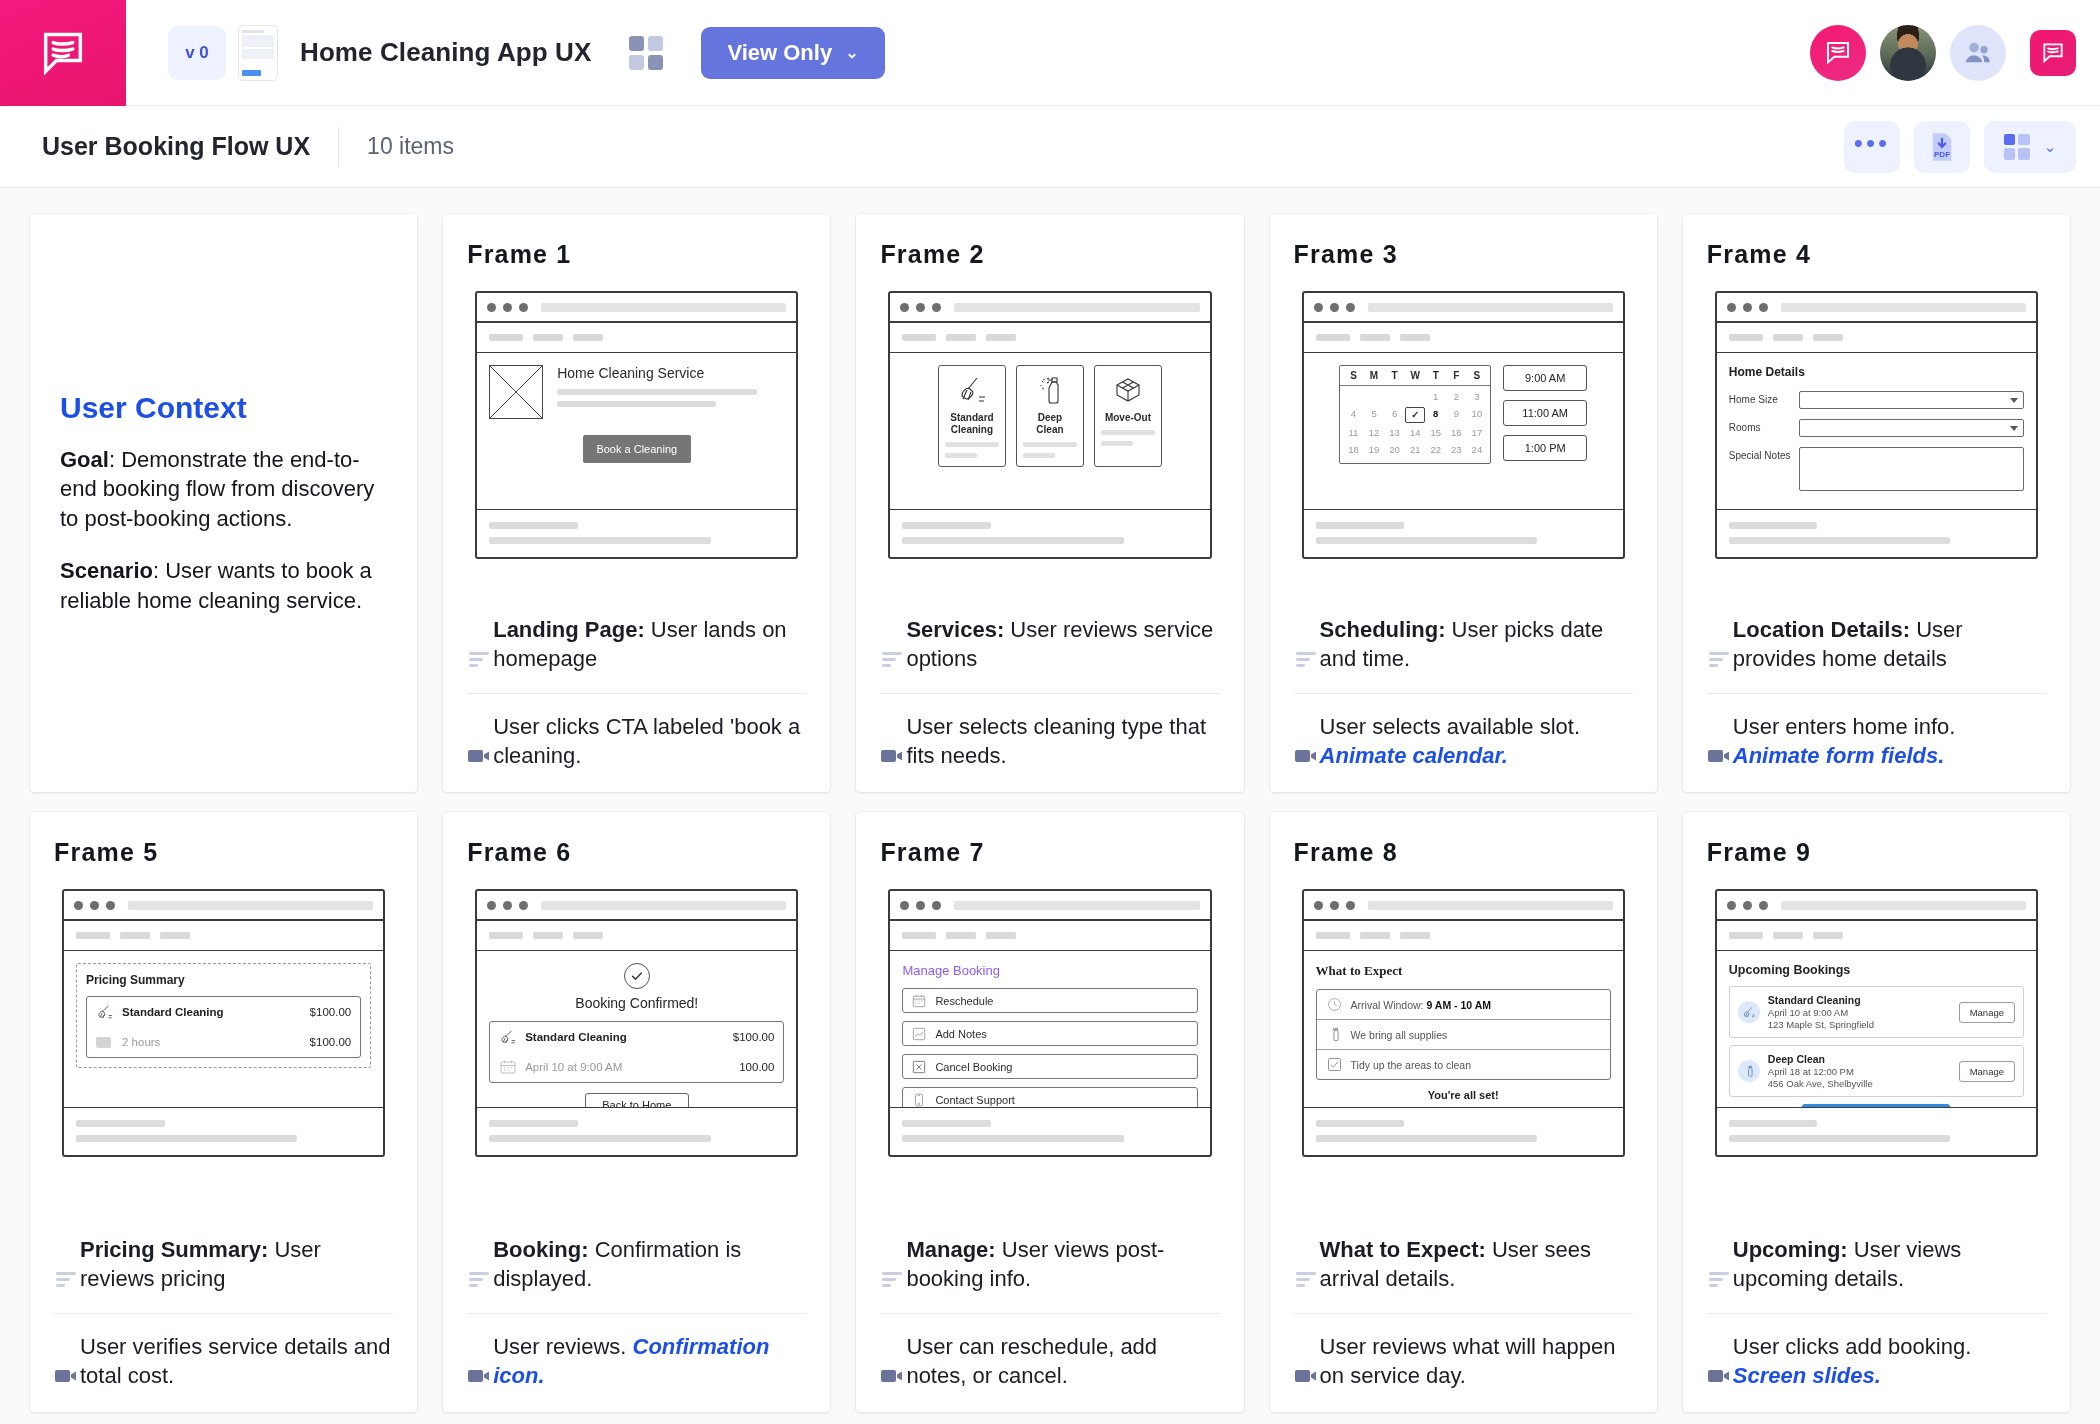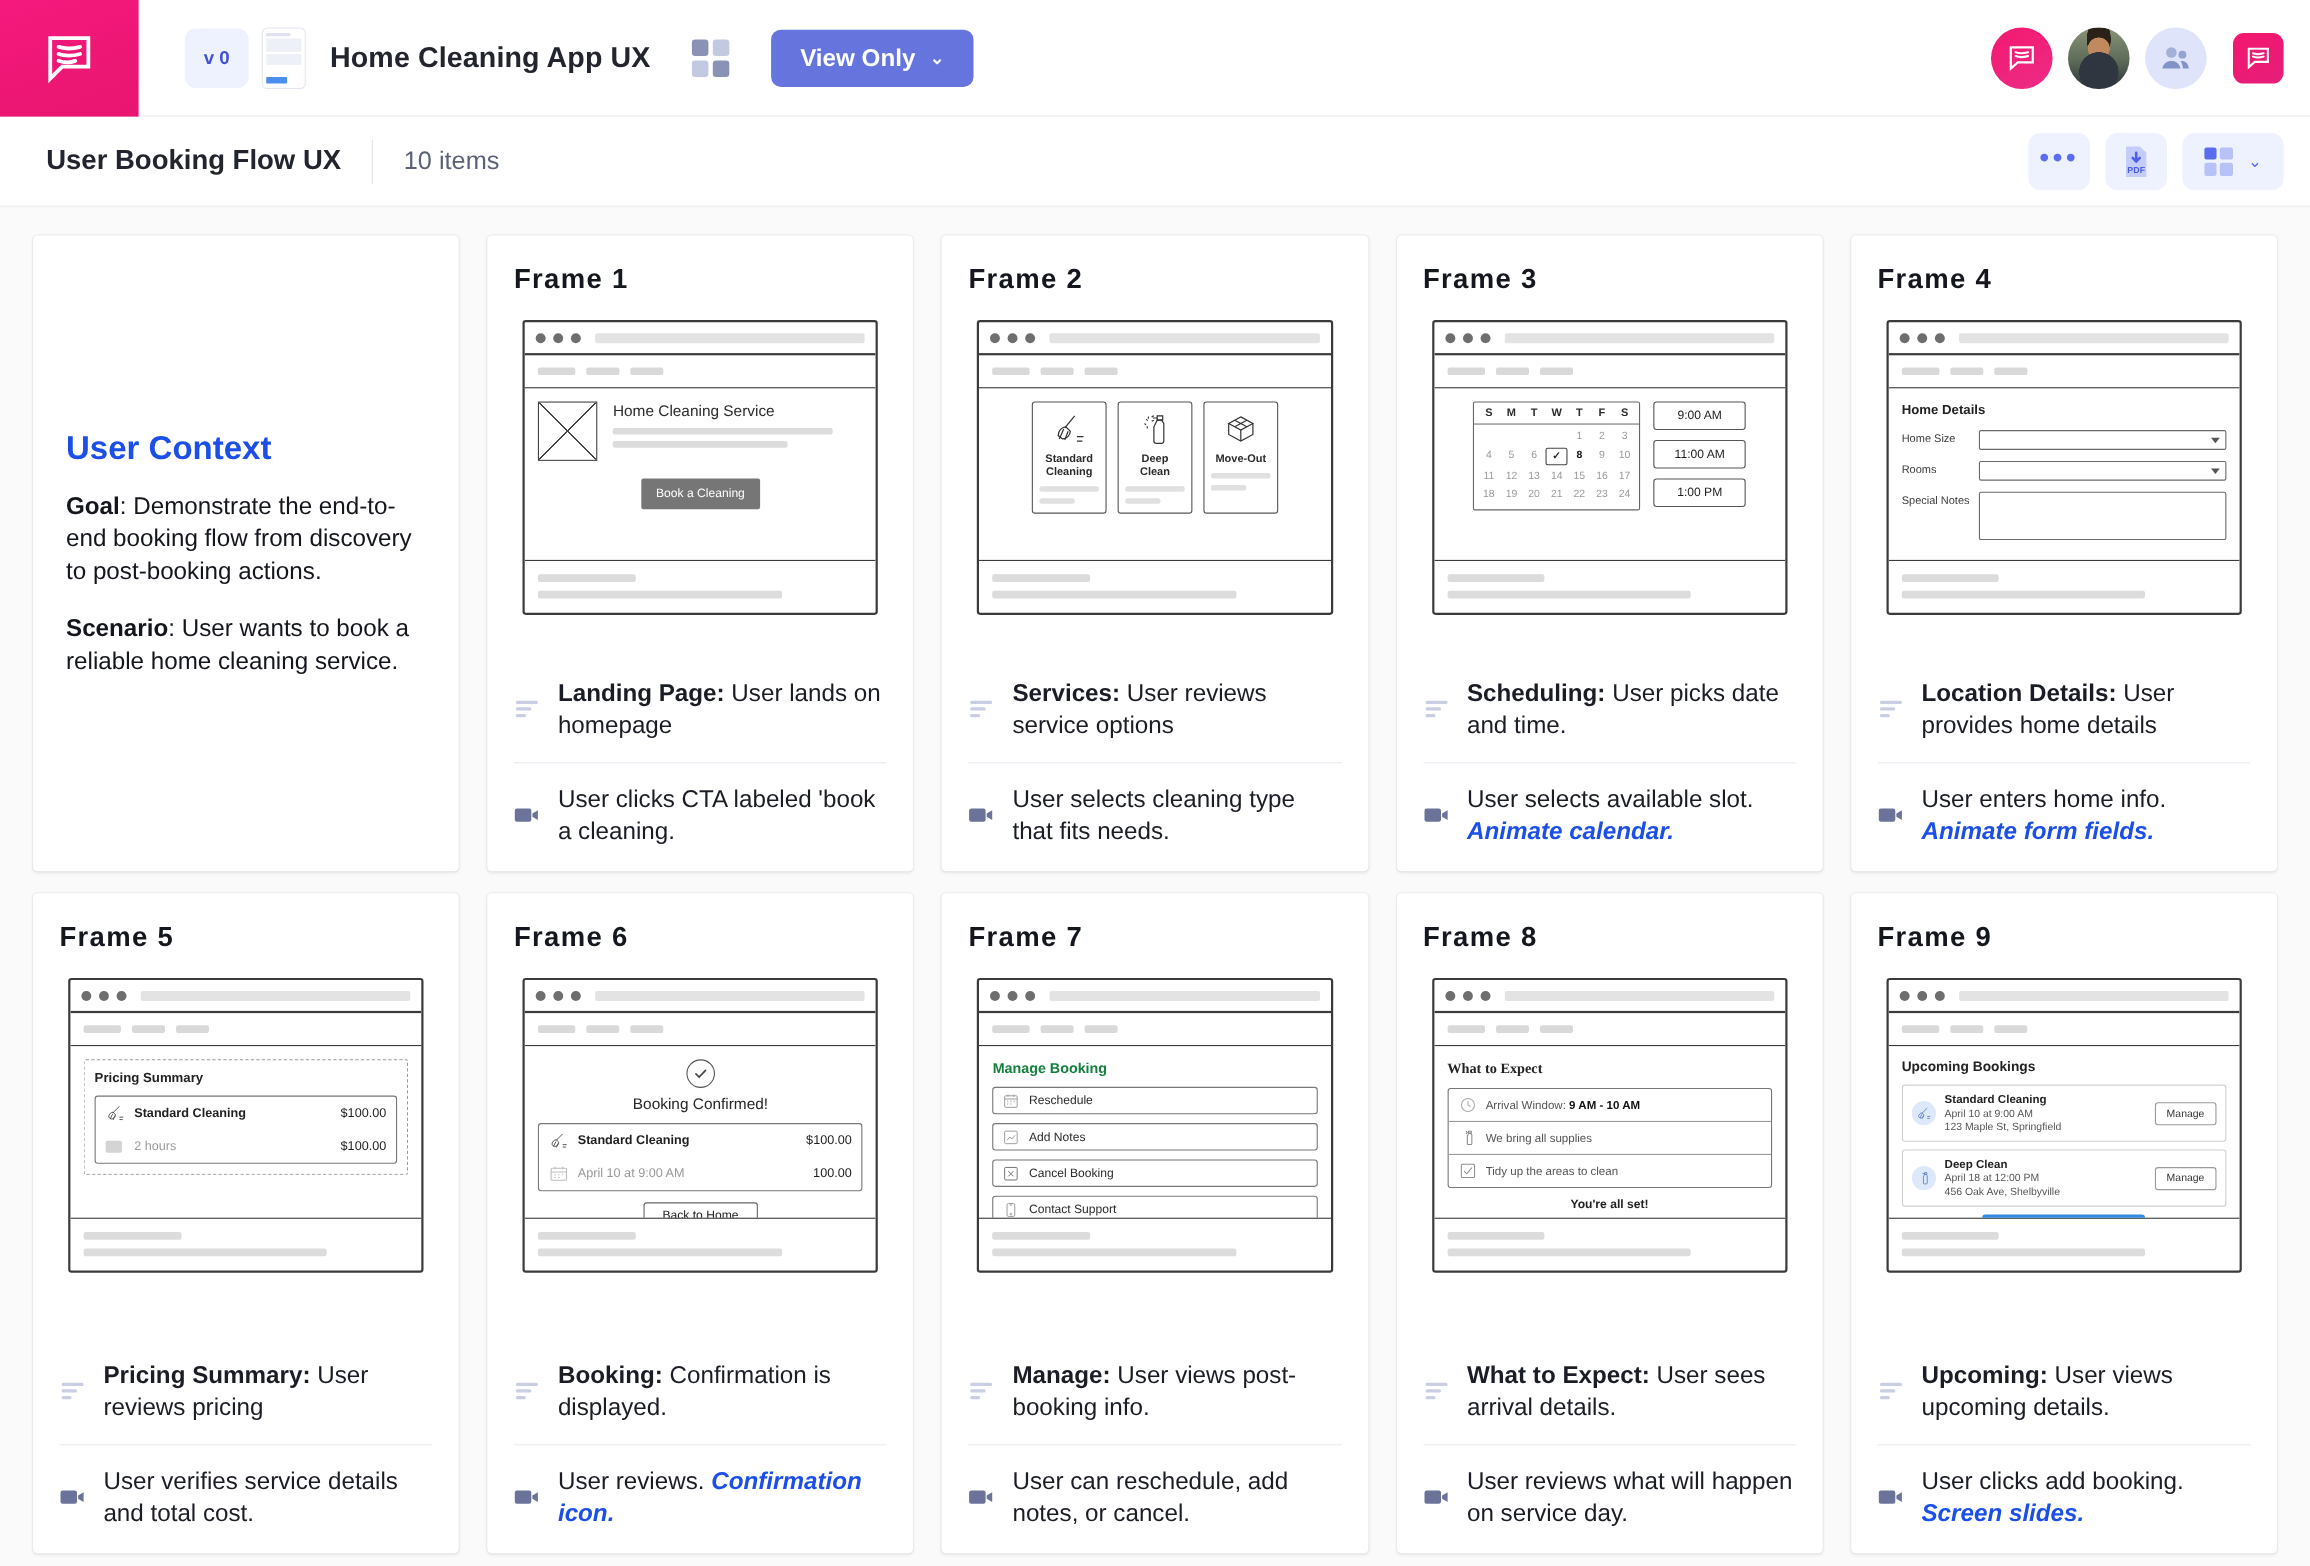--- a/index.html
+++ b/index.html
@@ -261,21 +261,21 @@
     margin: 0 auto 6px auto; display:flex; align-items:center; justify-content:center;
   }
   .conf-check svg { width: 14px; height: 14px; }
   .conf-title { text-align: center; font-size: 14px; font-weight: 400; color: #262626; margin-bottom: 10px; }
   .conf-btn {
     margin: 10px auto 0 auto; width: 104px; height: 24px; border: 1px solid #666; border-radius: 3px;
     display:flex; align-items:center; justify-content:center; font-size: 11px; color:#222;
   }
 
   
-  .mg-title { font-size: 13px; font-weight: 700; color: #15803d; margin-bottom: 10px; }
+  .mg-title { font-size: 13px; font-weight: 400; color: #8b5cf6; margin-bottom: 10px; }
   .mg-item {
     border: 1px solid #777; border-radius: 3px; height: 25px;
     display:flex; align-items:center; gap: 9px; padding: 0 9px; margin-bottom: 8px;
   }
   .mg-item svg { width: 14px; height: 14px; flex:0 0 auto; }
   .mg-lbl { font-size: 11px; color: #2b2b2b; }
 
   
   .ex-title { font-size: 13px; font-weight: 700; color: #232323; margin-bottom: 10px; font-family: Liberation Serif, serif; }
   .ex-box { border: 1px solid #777; border-radius: 3px; }
@@ -300,21 +300,21 @@
   .up-d { font-size: 9.5px; color: #555; }
   .up-mg { margin-left:auto; border: 1px solid #9a9a9a; border-radius: 3px; font-size: 9.5px;
            color:#333; padding: 4px 10px; flex:0 0 auto; }
   .up-add {
     margin: 6px auto 0 auto; width: 148px; height: 22px; border-radius: 3px;
     background: #2f8ae0; color: #fff; font-size: 10.5px; font-weight: 700;
     display:flex; align-items:center; justify-content:center; gap: 6px; position: relative;
   }
 
   
-  .cap { display: flex; gap: 14px; align-items: center; }
+  .cap { display: flex; align-items: flex-end; }
   .cap-ico { flex: 0 0 auto; width: 26px; padding-top: 5px; }
   .cap-ico svg { width: 24px; height: 20px; }
   .cap-txt { font-size: 22px; line-height: 1.32; color: #1b1d26; }
   .cap-txt b { font-weight: 700; }
   .cap-note { color: #1b4fe8; font-style: italic; font-weight: 700; }
   .cap-sep { height: 1px; background: #e9eaf1; margin: 20px 0 18px 0; }
   .cap-block { margin-top: auto; }
 </style>
 </head>
 <body>

